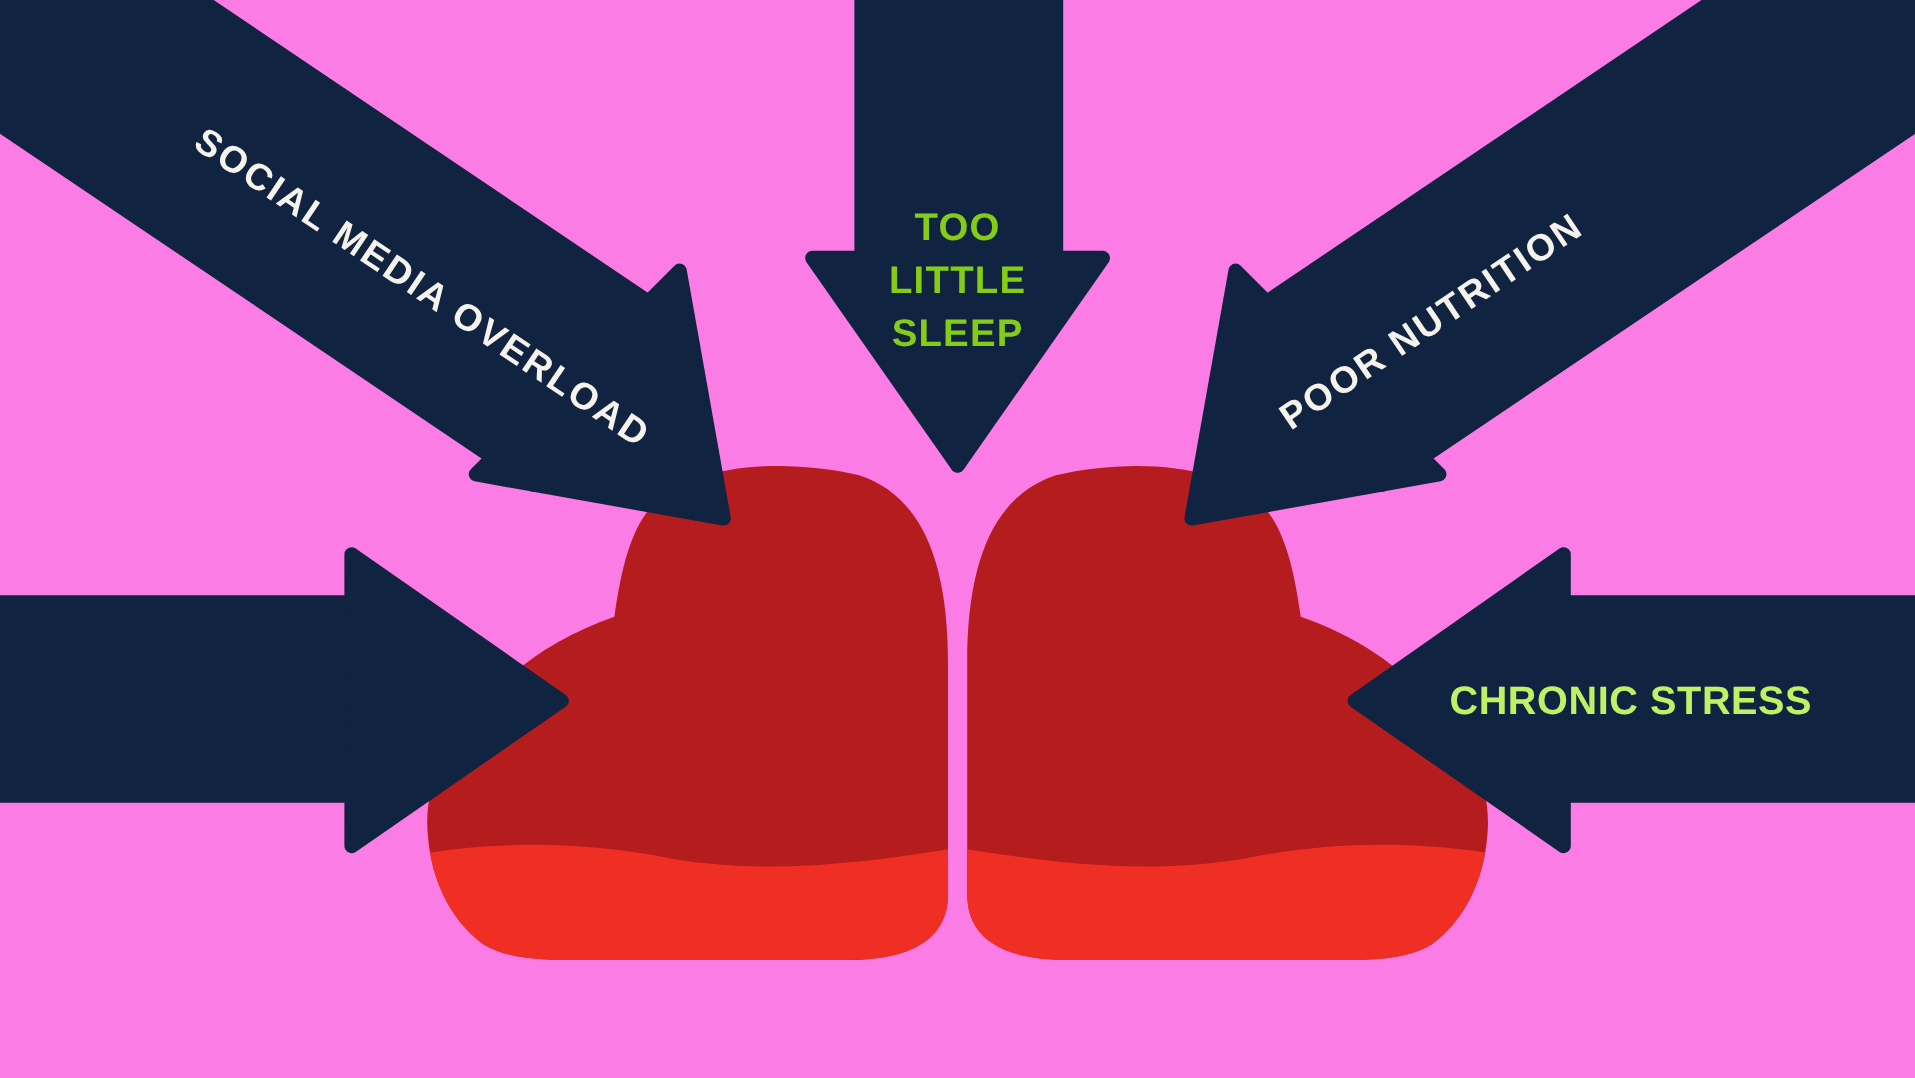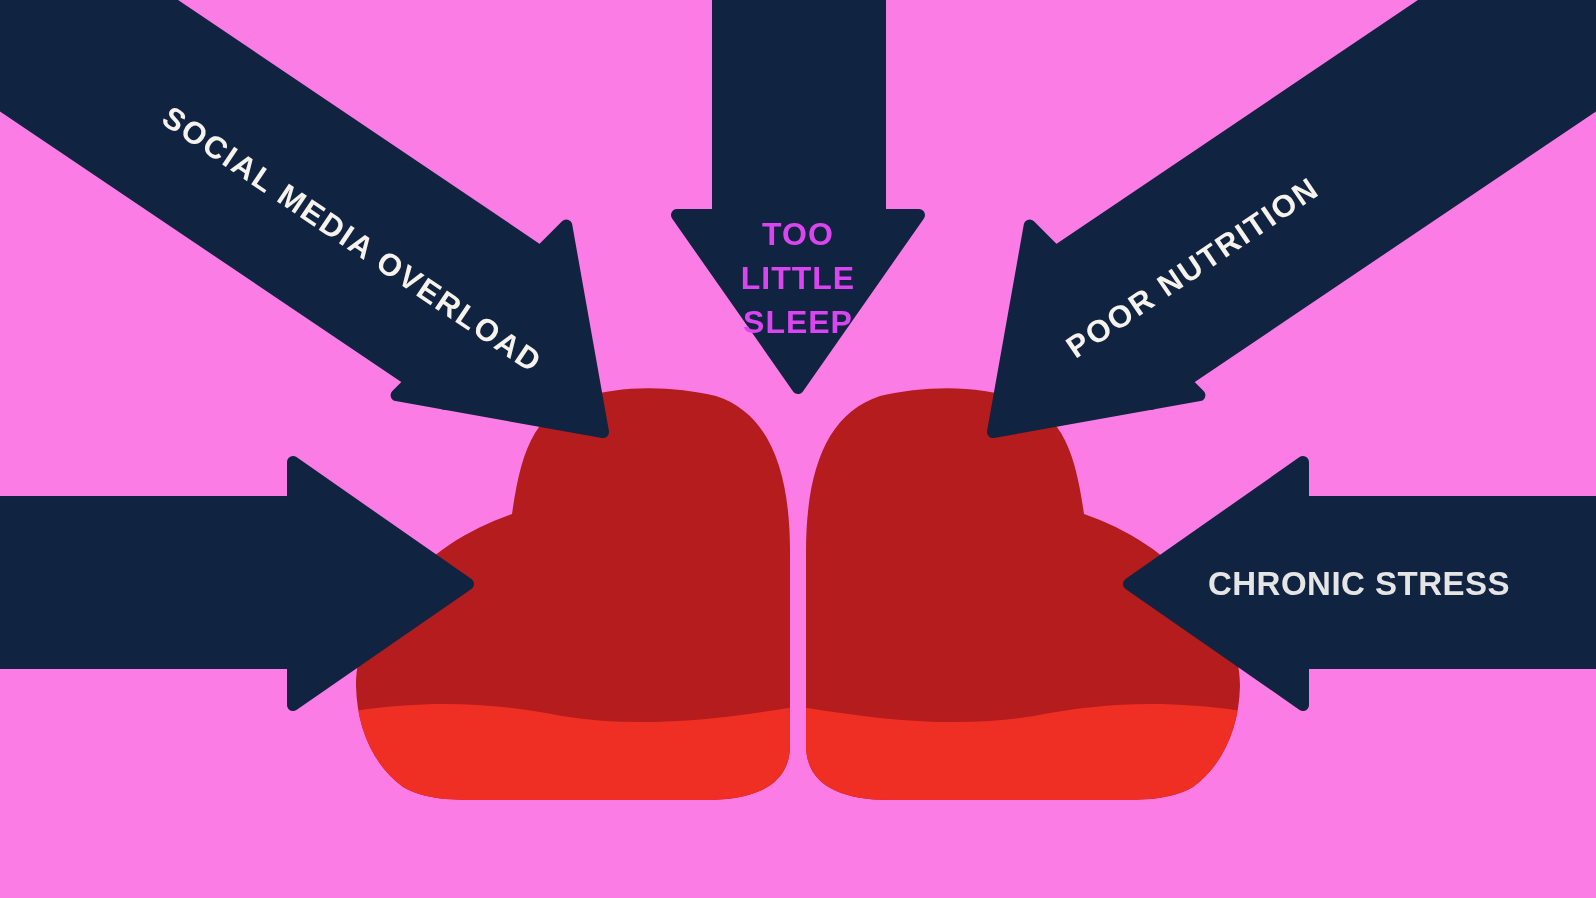--- a/index.html
+++ b/index.html
@@ -103,22 +103,22 @@
     </g>
 
     <g stroke-width="12" stroke-linejoin="round">
       <polygon points="1303,502 1616,502 1616,663 1303,663" fill="#102340" stroke="#102340"></polygon>
       <polygon points="1303,462 1129,584 1303,705" fill="#102340" stroke="#102340"></polygon>
     </g>
   </svg>
 
   <div class="label label-social" style="color: rgb(246, 242, 236);">SOCIAL MEDIA OVERLOAD</div>
 
-  <div class="label label-sleep" style="color: #d946ef; margin-top: 45px;">TOO
+  <div class="label label-sleep" style="color: #84cc16;">TOO
 LITTLE
 SLEEP</div>
 
   <div class="label label-nutrition" style="color: rgb(246, 242, 236);">POOR NUTRITION</div>
 
 
-  <div class="label label-chronic" style="color: #e5e5e5;">CHRONIC STRESS</div>
+  <div class="label label-chronic" style="color: #bef264;">CHRONIC STRESS</div>
 
 </div>
 
 </body></html>

